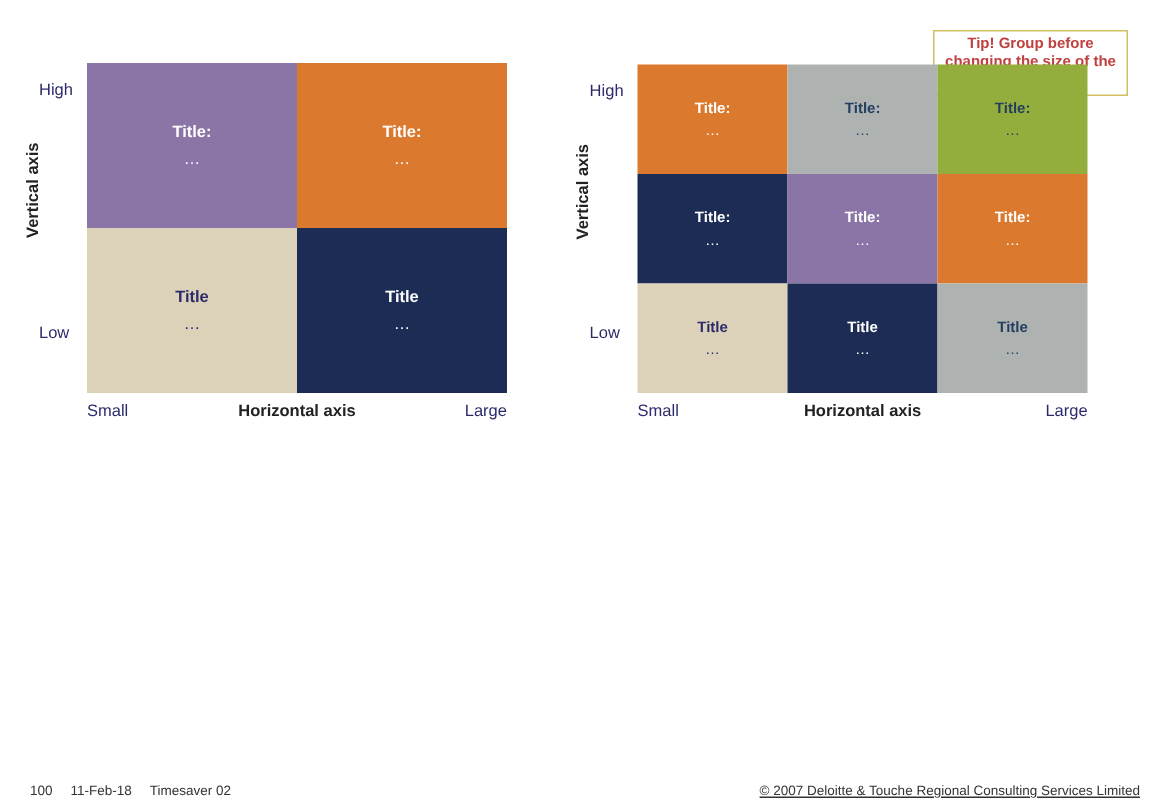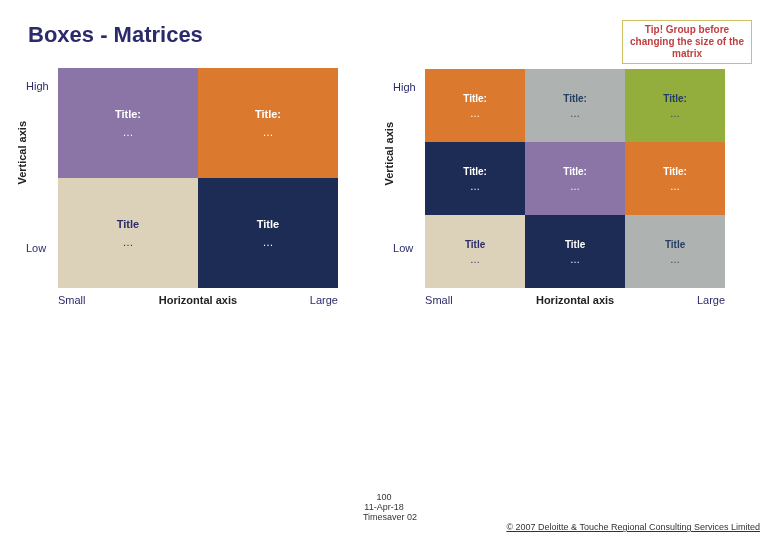--- a/index.html
+++ b/index.html
@@ -41,31 +41,30 @@
   .grid3 .cell { display: flex; flex-direction: column; align-items: center; justify-content: center; font-size: 10px; font-weight: 700; }
   .grid3 .cell .ct { margin-top: 4px; font-weight: 400; }
   .c-grey   { background: #aeb3b1; color: #233e60; }
   .c-olive  { background: #93ae3d; color: #233e60; }
   .haxis-row3 { margin-left: 30px; width: 300px; display: flex; justify-content: space-between; align-items: flex-start; margin-top: 6px; font-size: 11px; color: #2b2b6b; }
   .haxis-row3 .haxis-lbl { font-weight: 700; color: #222; text-align: center; flex: 1; }
   .haxis-row3 .small, .haxis-row3 .large { flex: 1; }
   .haxis-row3 .large { text-align: right; }
 
   
-  .footer { position: absolute; left: 0; right: 0; bottom: 8px; display: flex; align-items: center; font-size: 9px; color: #333; padding: 0 20px; flex-direction: column; }
+  .footer { position: absolute; left: 0; right: 0; bottom: 8px; display: flex; font-size: 9px; color: #333; padding: 0 20px; }
   .footer .pn { margin-right: 12px; }
   .footer .dt { margin-right: 12px; }
   .footer .cp { margin-left: auto; text-decoration: underline; }
 </style>
 </head>
 <body>
 
 <div class="slide">
 
-  <div class="title">Boxes - Matrices</div>
 
   <div class="tip-box">Tip! Group before changing the size of the matrix</div>
 
 
   <div class="charts-row">
 
     <div class="chart2">
       <div class="hi-lo high-lbl">High</div>
       <div class="vaxis">Vertical axis</div>
       <div class="grid2">
@@ -140,18 +139,18 @@
         <div class="small">Small</div>
         <div class="haxis-lbl">Horizontal axis</div>
         <div class="large">Large</div>
       </div>
     </div>
 
   </div>
 
   <div class="footer">
     <span class="pn">100</span>
-    <span class="dt">11-Apr-18</span>
+    <span class="dt">11-Feb-18</span>
     <span class="doc">Timesaver 02</span>
     <span class="cp">© 2007 Deloitte &amp; Touche Regional Consulting Services Limited</span>
   </div>
 
 </div>
 
 </body></html>

